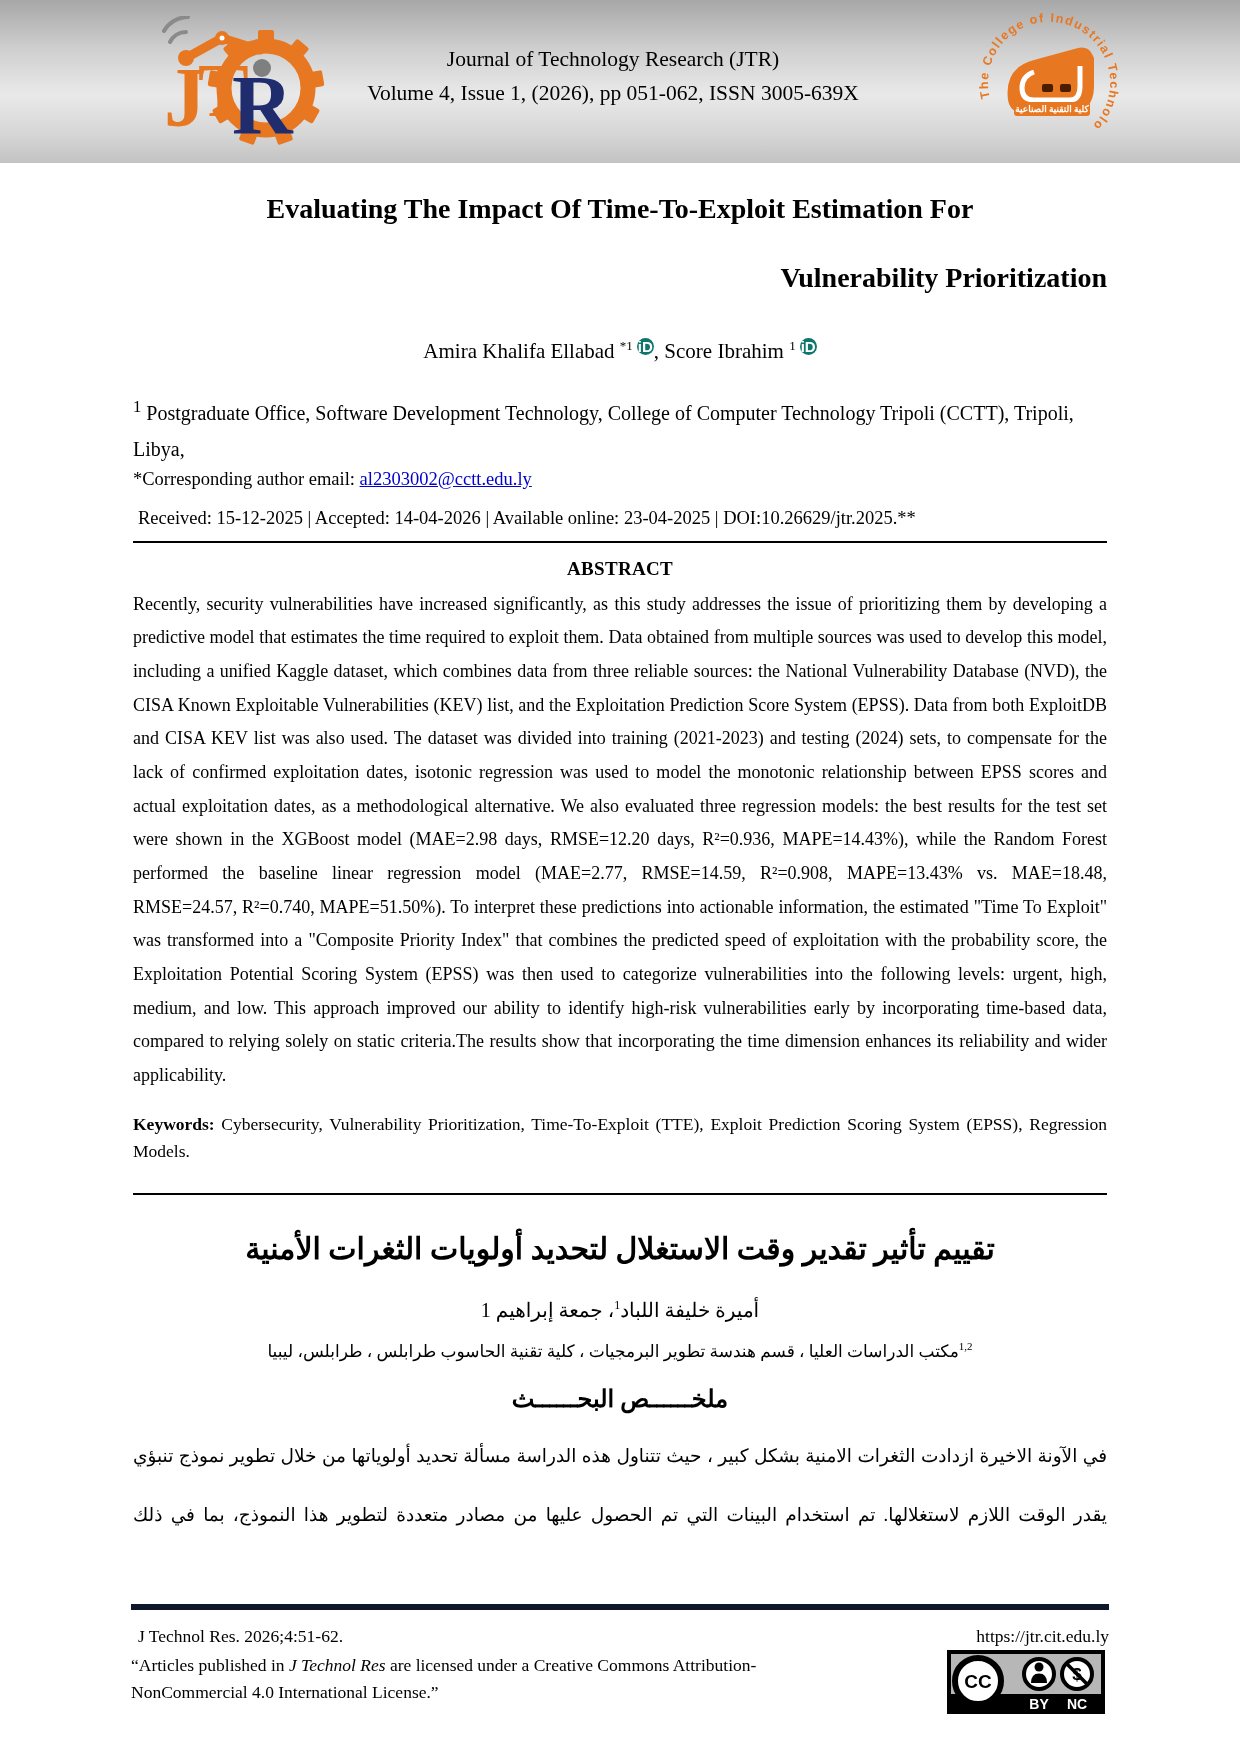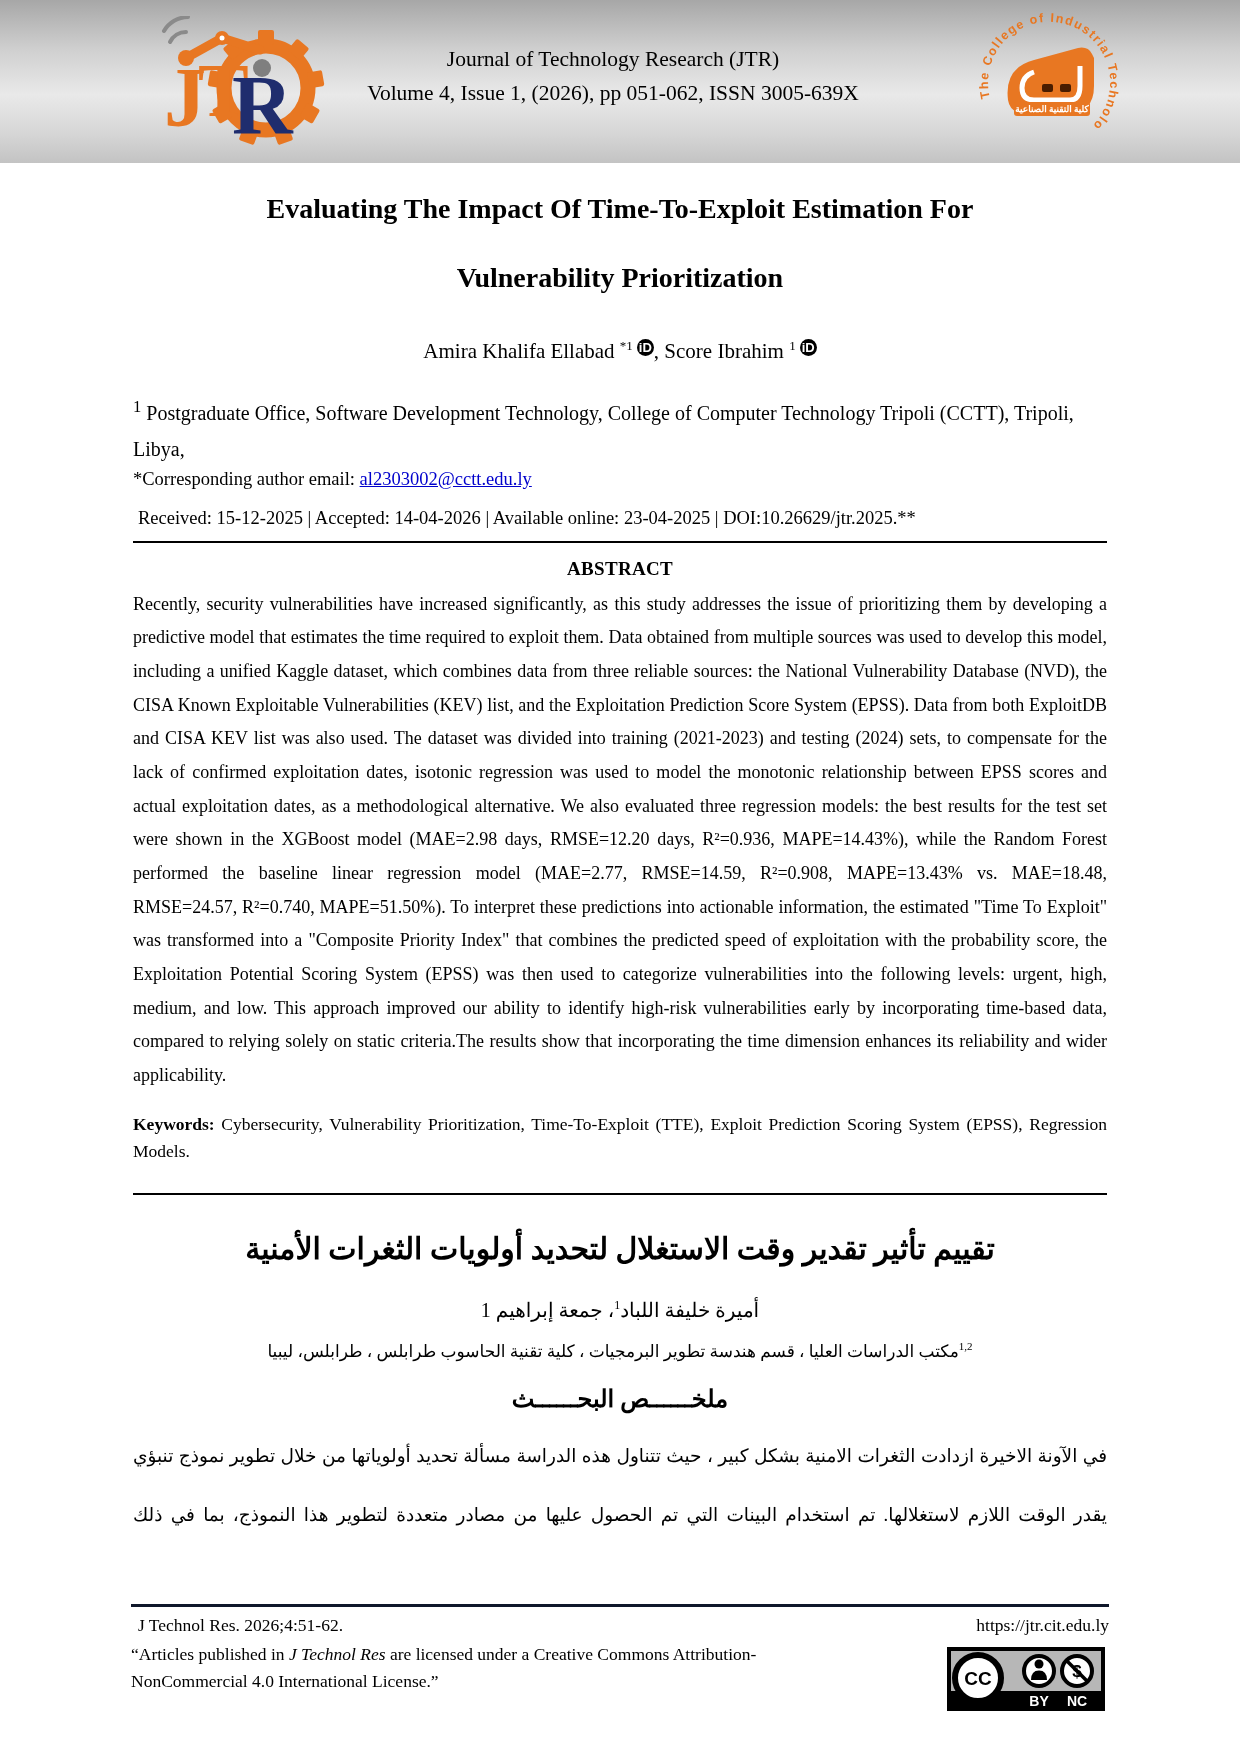--- a/index.html
+++ b/index.html
@@ -15,27 +15,27 @@
     position:relative; height:163px;
     background:linear-gradient(180deg,#a7a7a7 0%,#cfcfcf 30%,#e9e9e9 58%,#d6d6d6 82%,#c3c3c3 100%);
   }
   .header-center { position:absolute; left:0; right:14px; top:42px; text-align:center; }
   .header-line { font-size:21.5px; line-height:1.6; }
   .logo-jtr { position:absolute; left:126px; top:16px; }
   .logo-cit { position:absolute; right:116px; top:6px; }
   
   .content { padding:0 133px; }
   .title { text-align:center; font-weight:bold; font-size:28px; margin-top:30px; }
-  .title-line2 { margin-top:37px; }
+  .title-line2 { margin-top:37px;text-align:right; }
   .authors { text-align:center; font-size:21px; margin-top:44px; }
   .authors sup { font-size:13px; }
   .orcid {
     display:inline-block; width:17px; height:17px; margin-left:4px;
-    background:#000000; border-radius:50%; color:#fff;
-    font-size:13px; font-weight:bold; text-align:center; line-height:17px;
+    background:#0f766e; border-radius:50%; color:#fff;
+    font-size:15px; font-weight:bold; text-align:center; line-height:17px;
     font-family:"Liberation Sans", sans-serif; vertical-align:6px;
   }
   .affiliation { font-size:20px; margin-top:28px; line-height:1.8; }
   .corresponding { font-size:18.5px; margin-top:2px; }
   a.email { color:#0000cc; text-decoration:underline; }
   .dates { font-size:18.5px; margin-top:16px; padding:2px 0 12px 5px; border-bottom:2.5px solid #000; }
   .abstract-heading { text-align:center; font-weight:bold; font-size:19px; margin-top:15px; letter-spacing:0.3px; }
   .abstract-text { font-size:18px; line-height:1.87; text-align:justify; margin-top:8px; }
   .keywords { font-size:17.5px; line-height:1.55; text-align:justify; margin-top:18px; }
   .divider { border:none; border-top:2px solid #000; margin:28px 0 0 0; }
@@ -44,21 +44,21 @@
   .ar-title { font-size:30px; font-weight:bold; text-align:center; margin-top:36px; }
   .ar-authors { font-size:20px; text-align:center; margin-top:32px; }
   .ar-authors sup { font-size:12px; }
   .ar-affil { font-size:17px; text-align:center; margin-top:18px; }
   .ar-affil sup { font-size:11px; }
   .ar-heading { font-size:24px; font-weight:bold; text-align:center; margin-top:24px; }
   .ar-line { font-size:18.5px; line-height:1.6; margin-top:29px; text-align:justify; text-align-last:justify; }
   
   .footer {
     position:absolute; left:131px; right:131px; top:1604px;
-    border-top:3px solid #0f172a; padding-top:8px; font-size:17.5px;
+    border-top:6px solid #0f172a; padding-top:16px; font-size:17.5px;
   }
   .footer-row { display:flex; justify-content:space-between; }
   .footer-citation { padding-left:7px; }
   .footer-license { width:650px; line-height:1.55; margin-top:5px; }
   .cc-badge { position:absolute; right:4px; top:40px; }
 </style>
 </head>
 <body>
 
 <div class="page">

